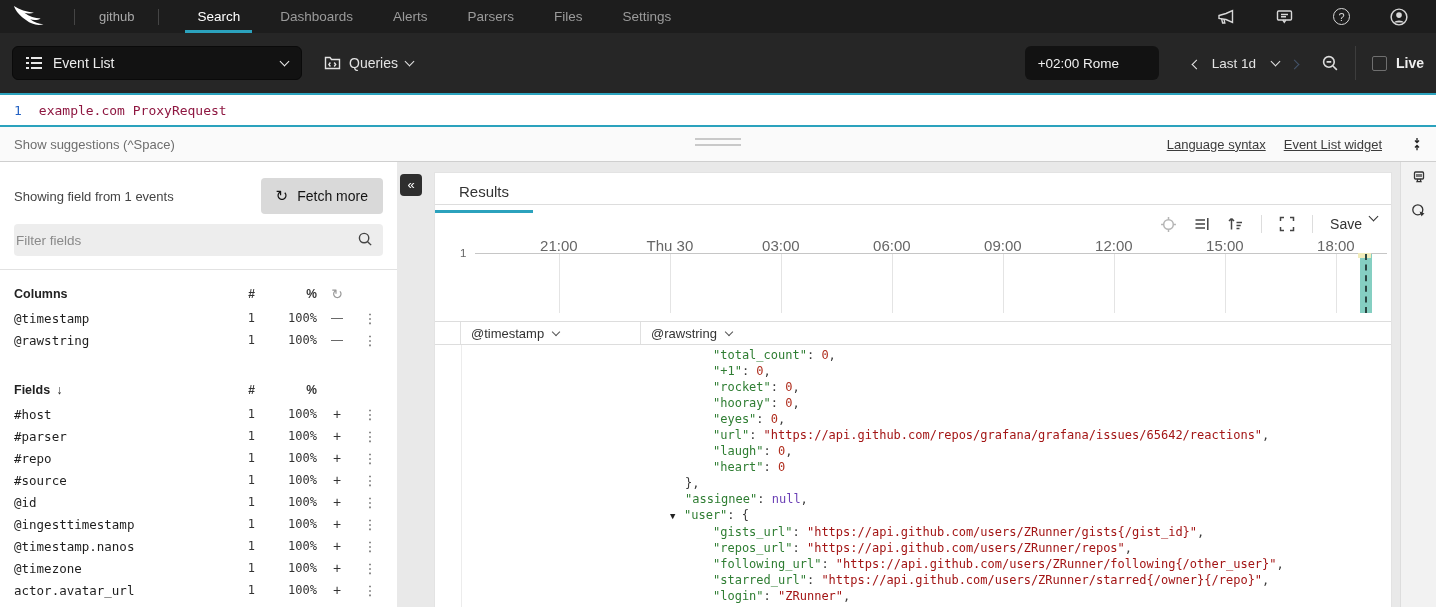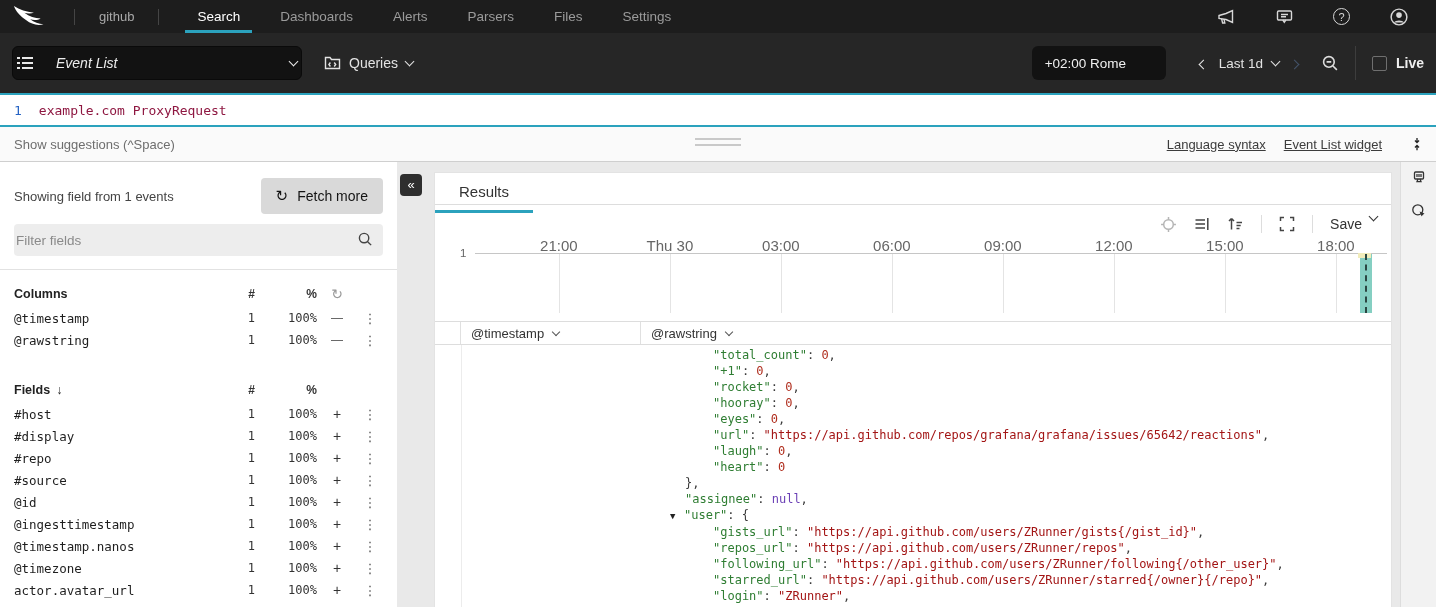--- a/index.html
+++ b/index.html
@@ -15,30 +15,30 @@
   .nav-items { display:flex; height:33px; margin-left:8px; }
   .nav-item { position:relative; color:#9b9b9b; font-size:13.5px; line-height:33px; padding:0 6px; margin:0 14px; cursor:pointer; white-space:nowrap; }
   .nav-item.active { color:#ffffff; }
   .nav-item.active::after { content:""; position:absolute; left:-6px; right:-6px; bottom:0; height:3px; background:var(--accent); }
   .tn-right { margin-left:auto; display:flex; align-items:center; gap:40px; margin-right:16px; color:#d8d8d8; }
   .tn-icon { width:18px; height:18px; display:flex; align-items:center; justify-content:center; }
   .help-circle { width:17px; height:17px; border:1.5px solid #d8d8d8; border-radius:50%; font-size:11px; display:flex; align-items:center; justify-content:center; color:#d8d8d8; }
 
   
   .toolbar { height:60px; background:#262626; display:flex; align-items:center; padding:0 12px; }
-  .view-btn { width:290px; height:34px; background:#121212; border:1px solid #0a0a0a; border-radius:6px; display:flex; align-items:center; gap:23px; padding:0 4px; color:#ececec; font-size:14px; cursor:pointer;font-style:italic; }
+  .view-btn { width:290px; height:34px; background:#121212; border:1px solid #0a0a0a; border-radius:6px; display:flex; align-items:center; gap:11px; padding:0 13px; color:#ececec; font-size:14px; cursor:pointer; }
   .view-btn .chev { margin-left:auto; }
   .queries-btn { display:flex; align-items:center; gap:8px; color:#e3e3e3; font-size:14px; margin-left:22px; cursor:pointer; background:none; border:none; }
   .tb-right { margin-left:auto; display:flex; align-items:center; }
   .tz-input { width:134px; height:34px; background:#121212; border-radius:6px; color:#f0f0f0; font-size:13.5px; display:flex; align-items:center; padding:0 13px; }
   .chev { display:inline-block; width:7px; height:7px; border-right:1.6px solid currentColor; border-bottom:1.6px solid currentColor; transform:rotate(45deg); margin-top:-3px; }
   .chev.l { transform:rotate(135deg); margin:0; } .chev.r { transform:rotate(-45deg); margin:0; }
   .nav-chev { background:none; border:none; color:#e8e8e8; padding:6px; cursor:pointer; }
   .nav-chev.dim { color:#44546b; }
-  .range-btn { background:none; border:none; color:#e3e3e3; font-size:13.5px; display:flex; align-items:center; gap:9px; cursor:pointer; margin:0 6px; }
+  .range-btn { background:none; border:none; color:#e3e3e3; font-size:13.5px; display:flex; align-items:center; gap:16px; cursor:pointer; margin:0 6px; }
   .icon-btn { background:none; border:none; color:#dcdcdc; cursor:pointer; display:flex; align-items:center; justify-content:center; padding:4px; }
   .tb-div { width:1px; height:34px; background:#3d3d3d; margin:0 16px 0 12px; }
   .live { display:flex; align-items:center; gap:9px; color:#efefef; font-size:14px; cursor:pointer;font-weight:bold; }
   .cb { width:15px; height:15px; border:1px solid #6f6f6f; border-radius:2px; background:#262626; }
   .run-btn { width:118px; height:34px; margin-left:26px; background:#41454c; border:1px solid #5a5f68; border-radius:6px; color:#fff; font-size:14px; display:flex; align-items:center; justify-content:center; gap:9px; cursor:pointer; }
 
   
   .query-row { height:34px; background:#fff; border-top:2px solid var(--accent); border-bottom:2px solid var(--accent); display:flex; align-items:center; padding-left:14px; gap:17px; font-family:"DejaVu Sans Mono", monospace; font-size:13px; cursor:text; }
   .lineno { color:#2563c4; }
   .qtext { color:#8e1741; }
@@ -290,21 +290,21 @@
       </div>
       <div id="fields-list">
           <div class="grid-row">
             <span class="g-name">#host</span>
             <span class="g-num">1</span>
             <span class="g-pct">100%</span>
             <span class="g-act">+</span>
             <span class="g-kebab">⋮</span>
           </div>
           <div class="grid-row">
-            <span class="g-name">#display</span>
+            <span class="g-name">#parser</span>
             <span class="g-num">1</span>
             <span class="g-pct">100%</span>
             <span class="g-act">+</span>
             <span class="g-kebab">⋮</span>
           </div>
           <div class="grid-row">
             <span class="g-name">#repo</span>
             <span class="g-num">1</span>
             <span class="g-pct">100%</span>
             <span class="g-act">+</span>

